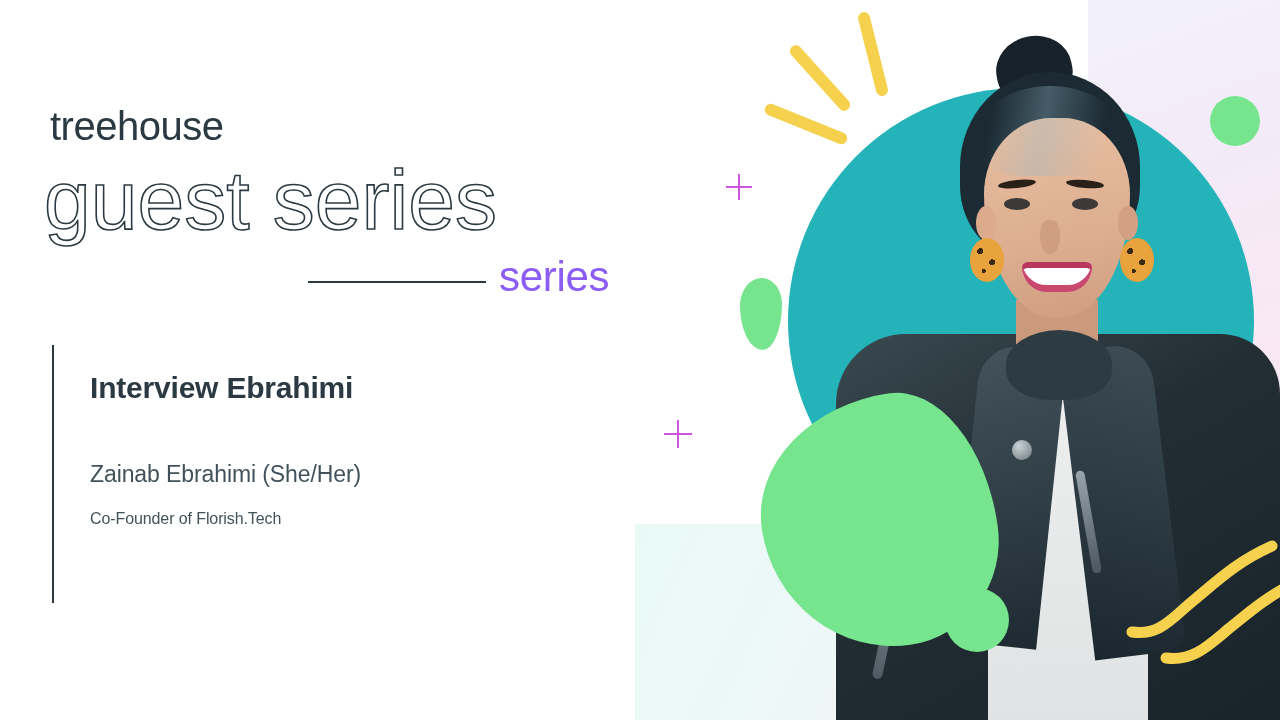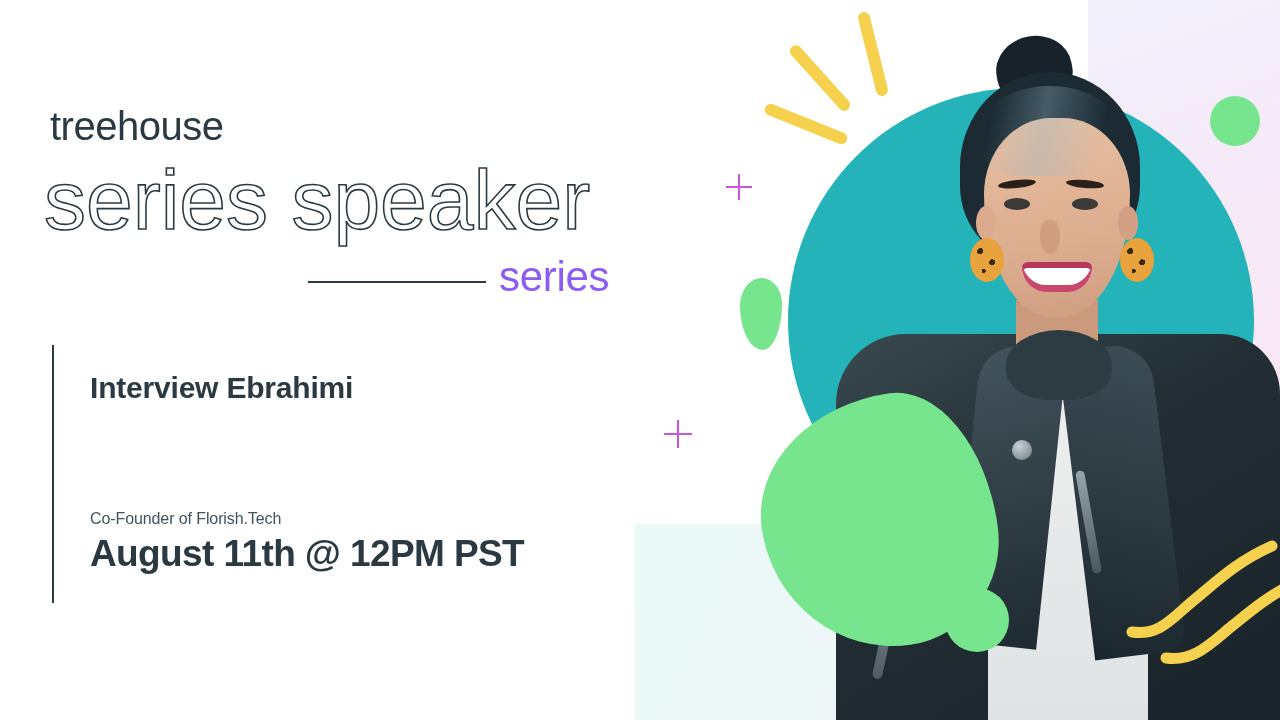--- a/index.html
+++ b/index.html
@@ -384,32 +384,32 @@
 
   <svg class="squiggles" viewBox="0 0 160 130">
     <path d="M12 92 C 40 96, 52 78, 74 60 C 96 42, 116 22, 152 6" fill="none" stroke="#f5d14e" stroke-width="11" stroke-linecap="round"></path>
     <path d="M46 118 C 74 122, 90 104, 112 86 C 132 70, 146 58, 172 44" fill="none" stroke="#f5d14e" stroke-width="11" stroke-linecap="round"></path>
   </svg>
 
   <div class="left-col">
 
     <div class="brand">treehouse</div>
 
-    <div class="hero-outline">series speaker</div>
+    <div class="hero-outline">guest series</div>
 
     <div class="series-rule"></div>
 
     <div class="series-word">series</div>
 
     <div class="vrule"></div>
 
     <div class="talk-title">
       <div>Interview Ebrahimi</div>
     </div>
 
+    <div class="speaker-name">Zainab Ebrahimi (She/Her)</div>
 
     <div class="speaker-role">Co-Founder of Florish.Tech</div>
 
-    <div class="datetime">August 11th @ 12PM PST</div>
 
   </div>
 
 </div>
 
 </body></html>

